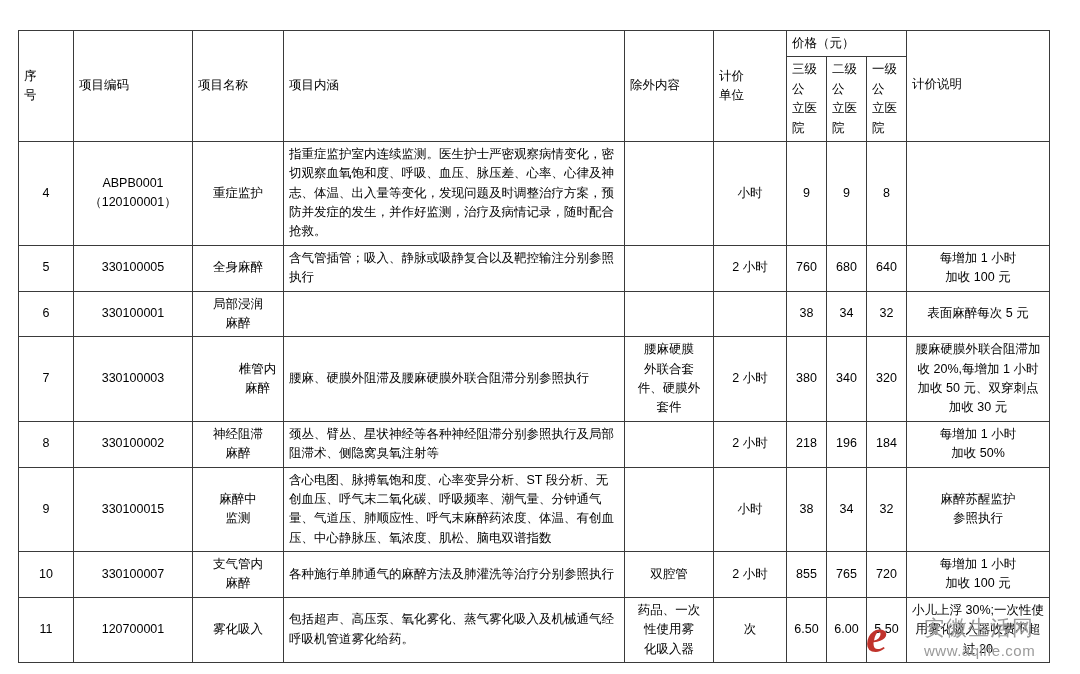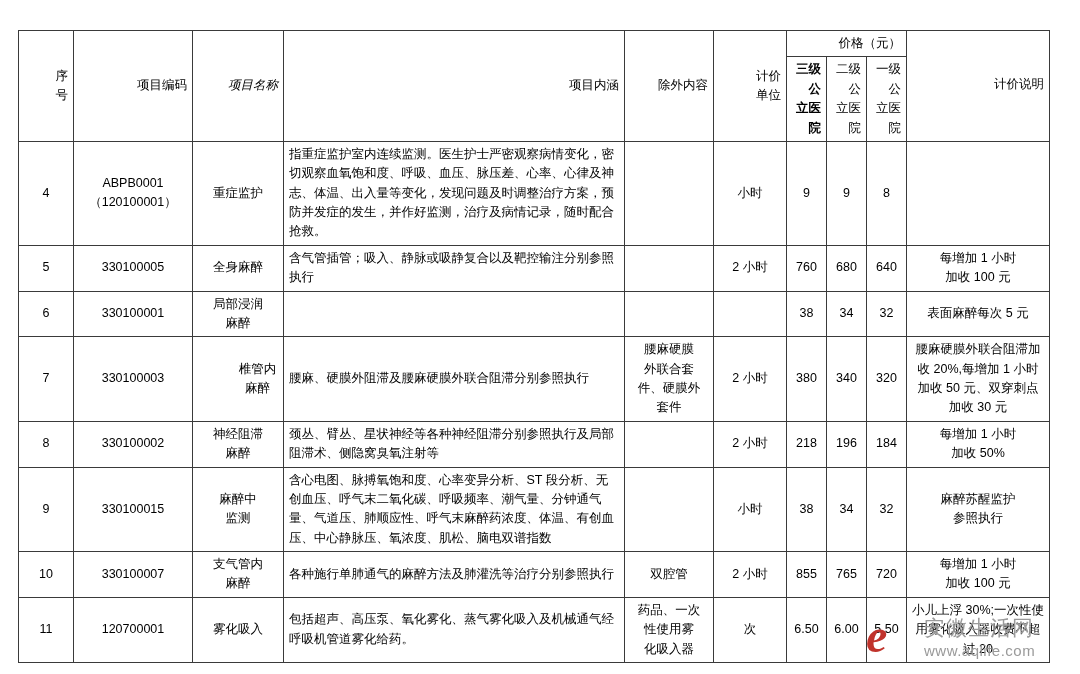--- a/index.html
+++ b/index.html
@@ -30,29 +30,29 @@
   table.price-table th,
   table.price-table td {
     border: 1px solid #3a3a3a;
     padding: 3px 5px;
     font-size: 12.5px;
     line-height: 1.55;
     vertical-align: middle;
     font-weight: normal;
   }
   th {
-    text-align: right;
+    text-align: left;
     font-size: 13px;
   }
   .c-center { text-align: center; }
   .c-left { text-align: left; }
   .num { text-align: center; }
   .hdr-seq { width: 44px; }
   .hdr-code { width: 108px; }
-  .hdr-name { width: 80px; font-style: italic; }
+  .hdr-name { width: 80px; }
   .hdr-content { width: 330px; }
   .hdr-exclude { width: 78px; }
   .hdr-unit { width: 62px; }
   .hdr-p1 { width: 66px; }
   .hdr-p2 { width: 66px; }
   .hdr-p3 { width: 66px; }
   .hdr-note { width: 132px; font-family: Liberation Mono, monospace; }
   .seq-cell { text-align: center; }
   .wm {
     position: absolute;
@@ -104,21 +104,21 @@
         <th class="hdr-code" rowspan="2">项目编码</th>
         <th class="hdr-name" rowspan="2">项目名称</th>
         <th class="hdr-content" rowspan="2">项目内涵</th>
         <th class="hdr-exclude" rowspan="2">除外内容</th>
         <th class="hdr-unit two-line" rowspan="2" style="white-space: pre-line;">计价
 单位</th>
         <th colspan="3">价格（元）</th>
         <th class="hdr-note" rowspan="2">计价说明</th>
       </tr>
       <tr>
-        <th class="hdr-p1 two-line" style="white-space: pre-line; font-weight: bold;">三级公
+        <th class="hdr-p1 two-line" style="white-space: pre-line;">三级公
 立医院</th>
         <th class="hdr-p2 two-line" style="white-space: pre-line;">二级公
 立医院</th>
         <th class="hdr-p3 two-line" style="white-space: pre-line;">一级公
 立医院</th>
       </tr>
     </thead>
     <tbody>
       <tr>
         <td class="seq-cell">4</td>

